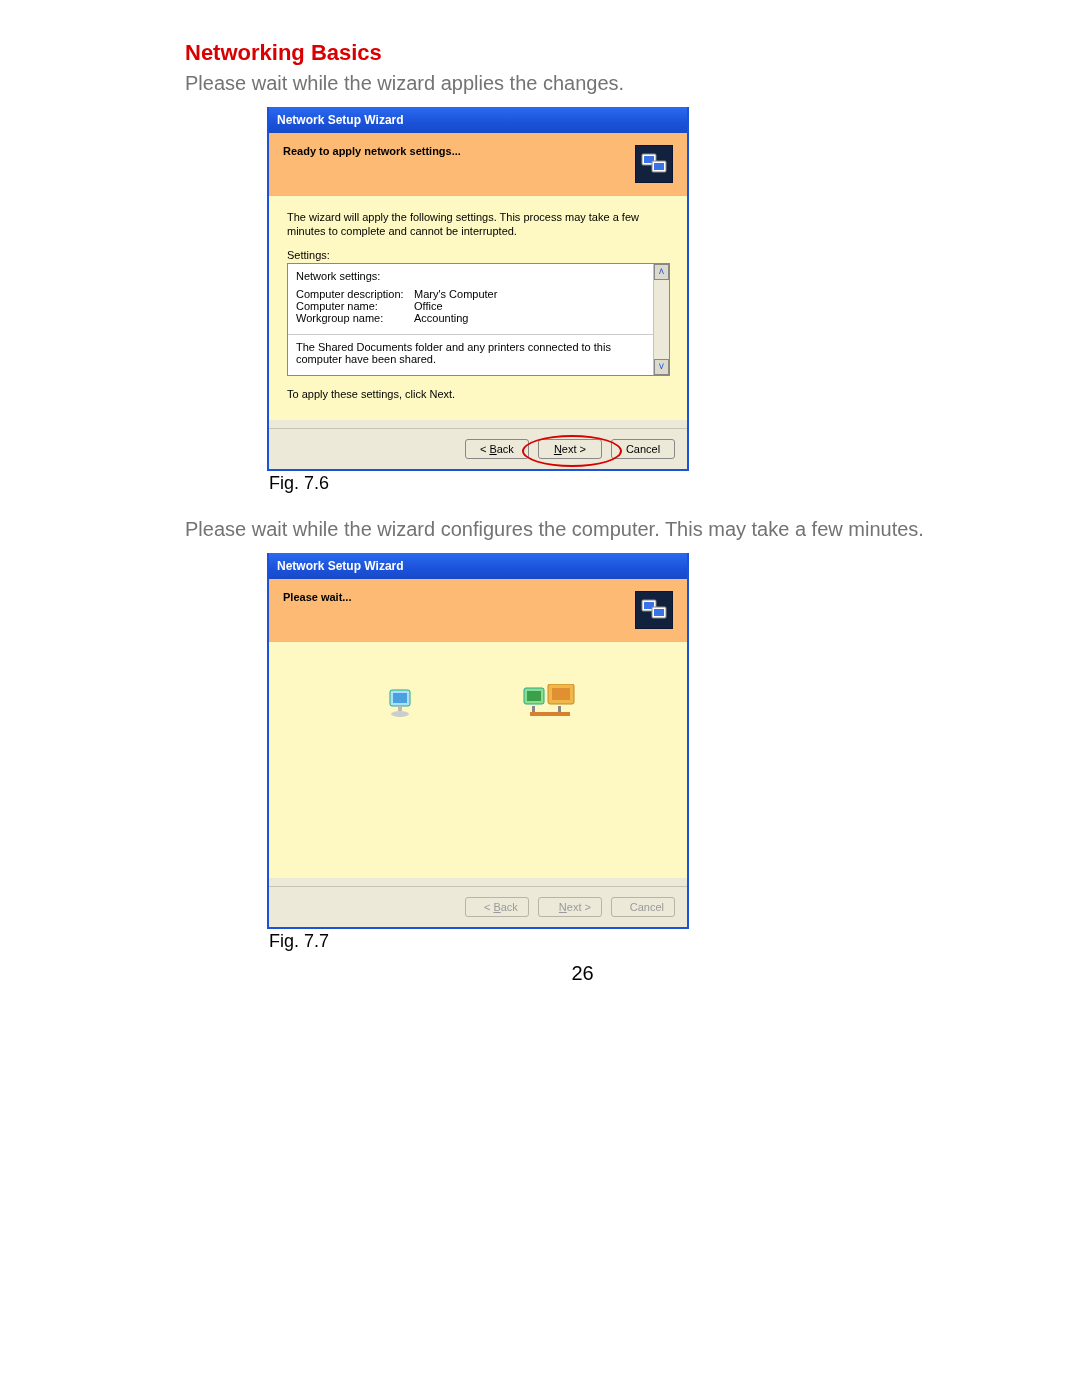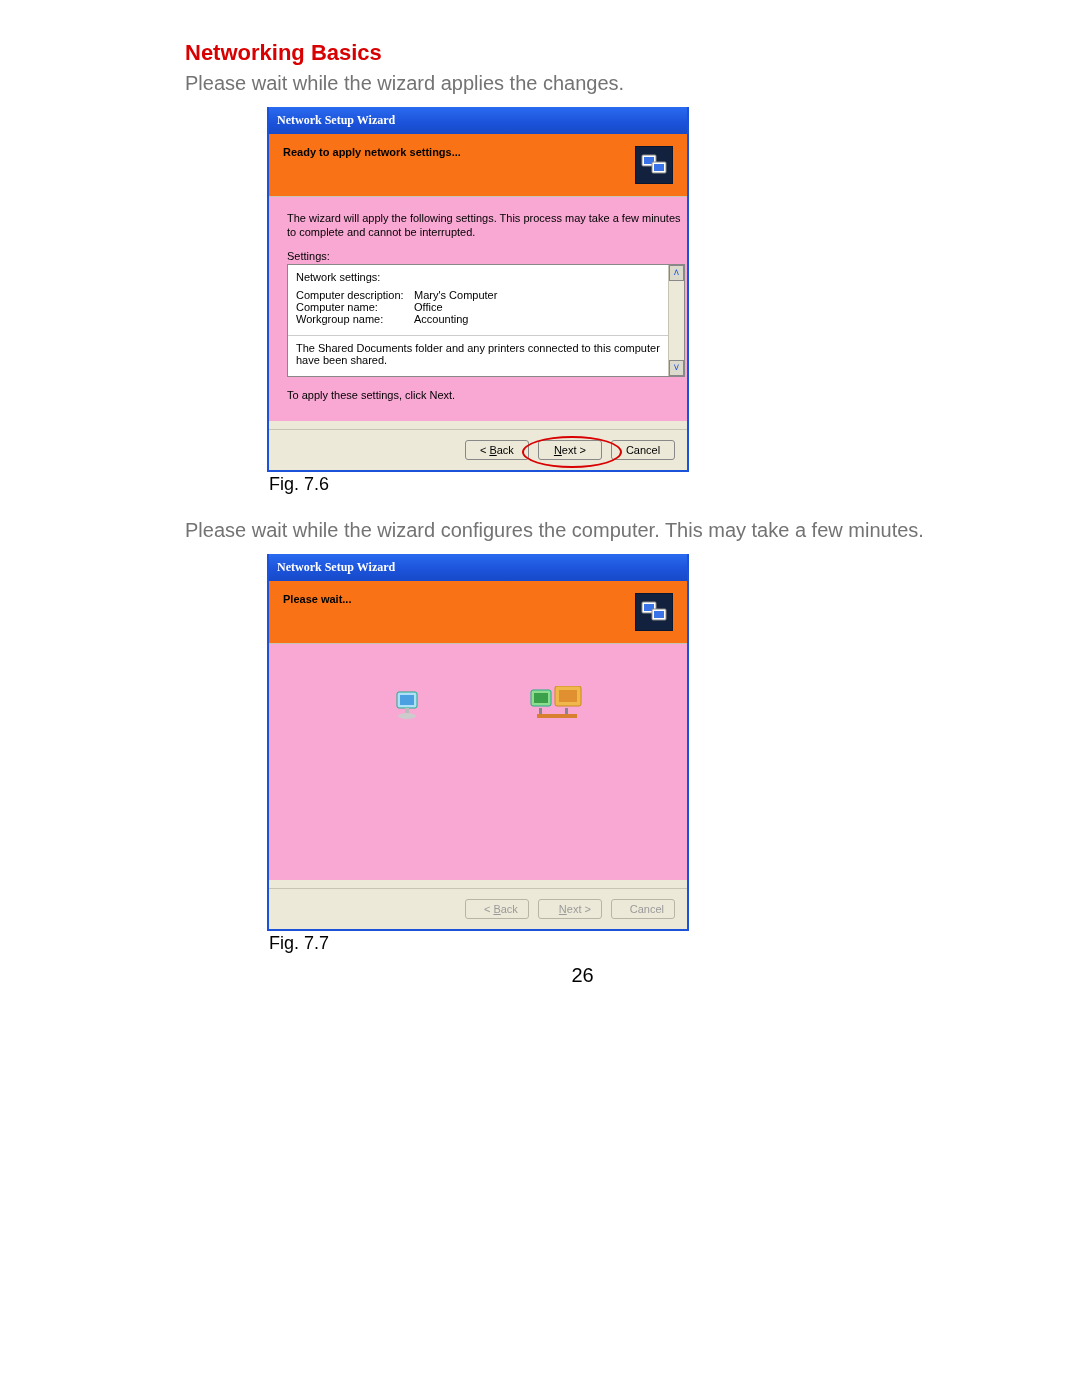--- a/index.html
+++ b/index.html
@@ -36,44 +36,43 @@
     font-size: 11px;
     font-family: Tahoma, Arial, sans-serif;
     color: #000;
   }
   .titlebar {
     background: linear-gradient(to bottom, #2a6bf0 0%, #1b52d9 60%, #174ac8 100%);
     color: #fff;
     font-weight: bold;
     font-size: 12px;
     padding: 6px 8px;
-    font-family: Liberation Serif, serif;
   }
   .header-band {
-    background: #f97316;
+    background: #fdba74;
     padding: 12px 14px;
     border-bottom: 1px solid #c8c4b4;
     display: flex;
     justify-content: space-between;
     align-items: flex-start;
   }
   .header-title {
     font-weight: bold;
     font-size: 11px;
   }
   .header-icon {
     width: 36px;
     height: 36px;
     background: #12223e;
     border: 1px solid #0a1530;
     display:flex;align-items:center;justify-content:center;
   }
   .wizard-body {
-    padding: 14px 2px 12px 18px;
-    background: #f9a8d4;
+    padding: 14px 17px 12px 18px;
+    background: #fef9c3;
     min-height: 150px;
   }
   .intro-text { margin-bottom: 10px; line-height: 1.3;}
   .settings-label { margin-bottom: 2px;}
   .settings-box {
     background: #fff;
     border: 1px solid #888;
     padding: 6px 8px 10px 8px;
     position: relative;
     margin-bottom: 12px;

